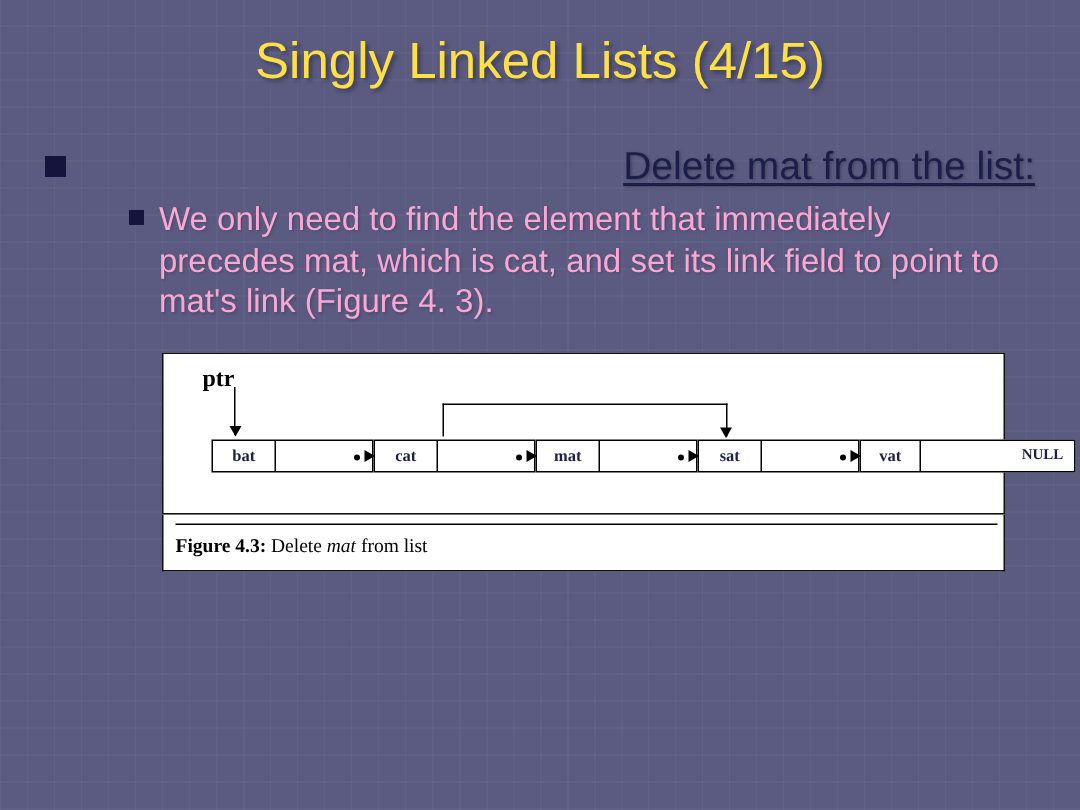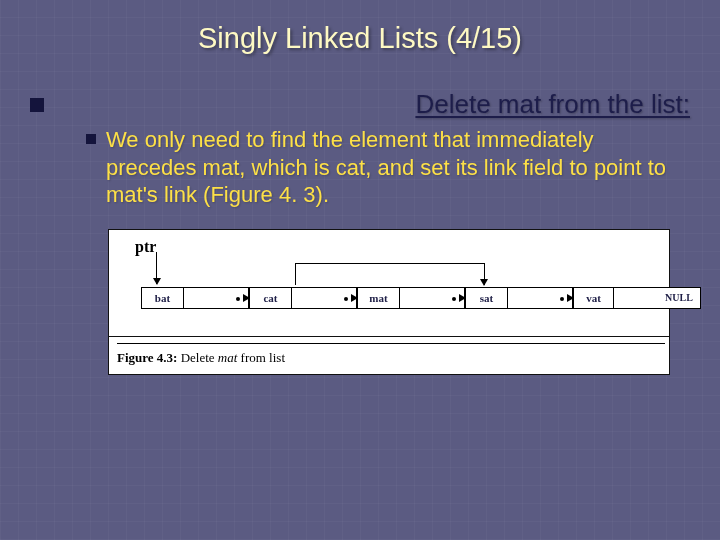--- a/index.html
+++ b/index.html
@@ -11,22 +11,22 @@
       repeating-linear-gradient(0deg, rgba(255,255,255,0.03) 0 1px, transparent 1px 18px),
       repeating-linear-gradient(90deg, rgba(255,255,255,0.03) 0 1px, transparent 1px 18px),
       linear-gradient(#5b5b82, #5b5b82);
     color: #1e1e46;
     position: relative;
     overflow: hidden;
   }
 
   .title {
     text-align: center;
-    color: #fef9c3;
-    font-size: 29px;
+    color: #fde047;
+    font-size: 34px;
     padding-top: 22px;
     font-weight: 500;
     text-shadow: 2px 2px 3px rgba(0,0,0,0.35);
   }
 
   .content {
     padding: 34px 30px 0 30px;
   }
 
   .row1 {
@@ -54,21 +54,21 @@
 
   .sub {
     padding: 6px 0 0 56px;
   }
 
   .subrow {
     display: flex;
     align-items: flex-start;
     gap: 10px;
     font-size: 22px;
-    color: #fde047;
+    color: #f9a8d4;
     line-height: 1.25;
     margin-bottom: 4px;
     text-shadow: 1px 1px 2px rgba(0,0,0,0.2);
   }
 
   .bullet-sm {
     width: 10px;
     height: 10px;
     background: #14143c;
     margin-top: 8px;
@@ -135,21 +135,21 @@
     background: #000;
     left: 8px; top: 9px;
     border-radius: 50%;
   }
   .node.last .lab { width: 40px; }
   .node.last .lnk {
     width: 42px;
     font-family: "Times New Roman", serif;
     font-size: 10px;
     font-weight: bold;
-    display:flex; align-items:center; justify-content:center;
+    display:flex; align-items:center; justify-content:center;margin-left:16px;
   }
   .node.last .lnk::after { display:none; }
 
   .gap { flex: 1; position: relative; height: 22px; }
   .gap::before {
     content: "";
     position: absolute;
     left: 0; right: 0; top: 11px;
     height: 1px; background: #000;
   }

